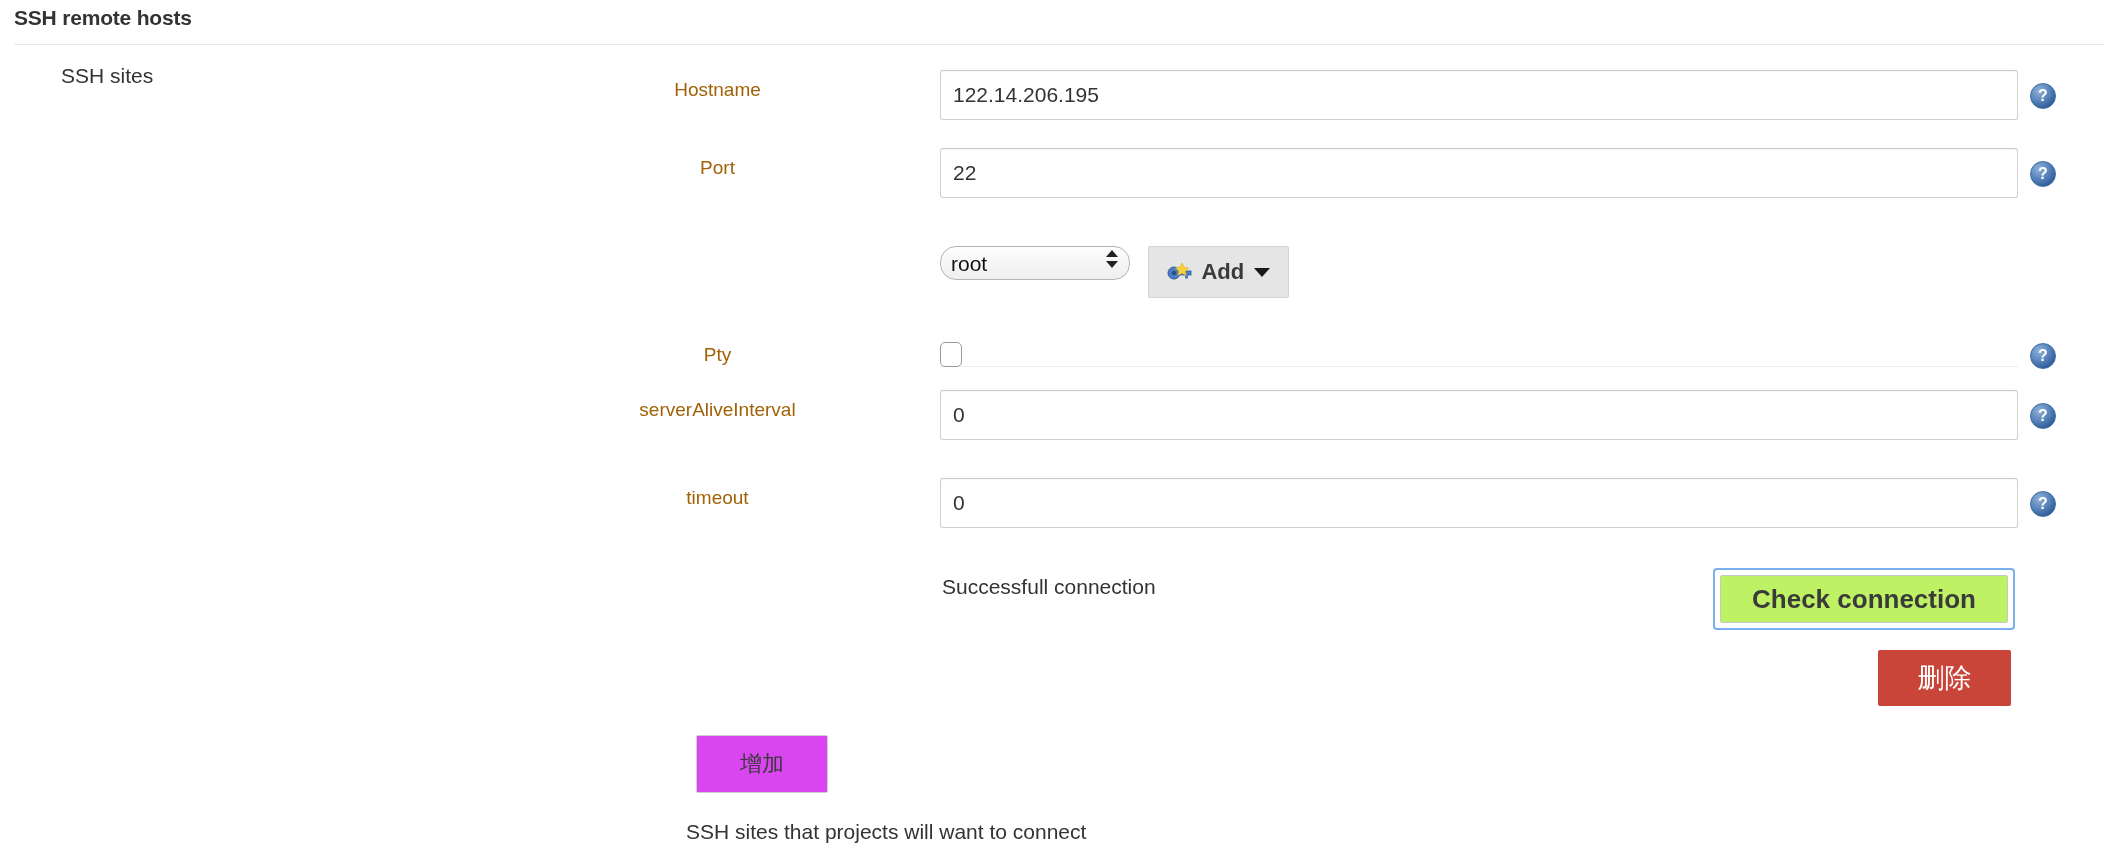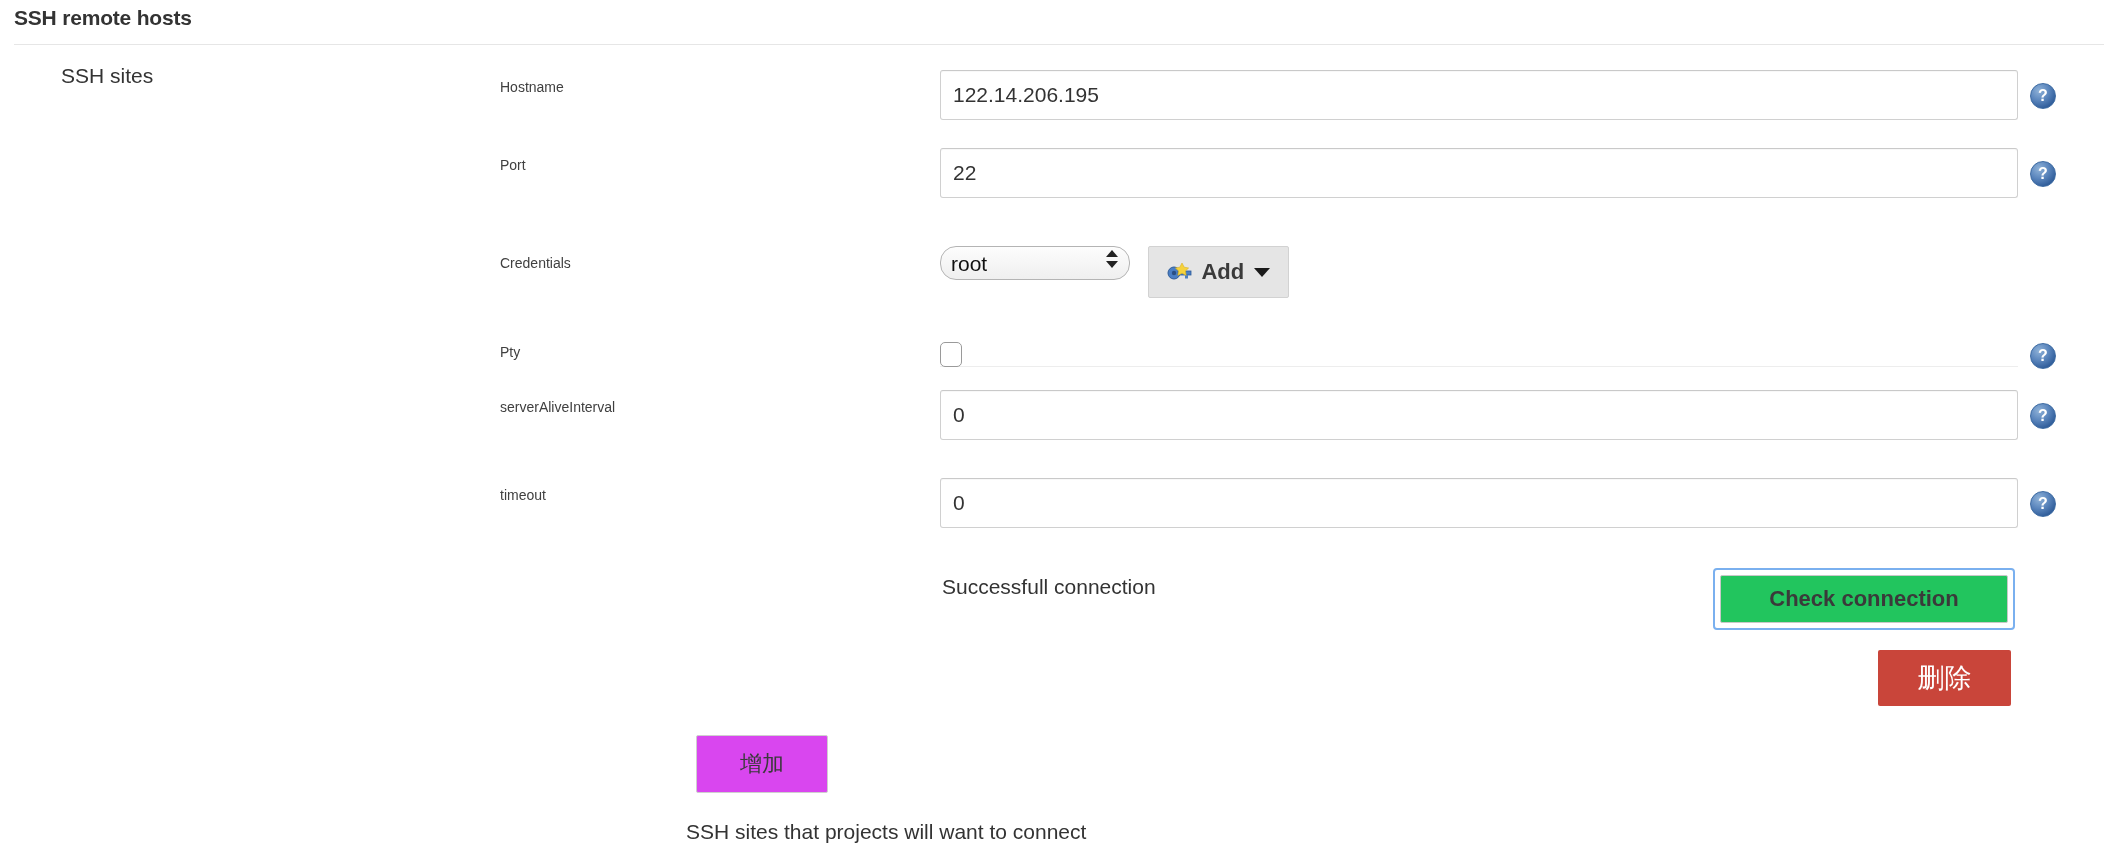--- a/index.html
+++ b/index.html
@@ -61,23 +61,23 @@
   .form-row {
     position: absolute;
     left: 0;
     width: 2118px;
     height: 44px;
   }
   .field-label {
     position: absolute;
     left: 500px;
     width: 435px;
-    text-align: left;
-    font-size: 14px;
-    color: #404040;
+    text-align: center;
+    font-size: 19px;
+    color: #a16207;
     white-space: nowrap;
   }
   .field-control {
     position: absolute;
     left: 940px;
   }
 
   .text-input {
     box-sizing: border-box;
     width: 1078px;
@@ -231,25 +231,25 @@
     top: 568px;
     padding: 5px;
     border: 2px solid #7ab0ef;
     border-radius: 4px;
     background: #ffffff;
   }
   .check-conn-button {
     box-sizing: border-box;
     width: 288px;
     height: 48px;
-    background: #22c55e;
+    background: #bef264;
     border: 1px solid #c8c8c8;
     border-radius: 2px;
     font-family: "Liberation Sans", "DejaVu Sans", sans-serif;
-    font-size: 22px;
+    font-size: 26px;
     font-weight: bold;
     color: #3a3a3a;
     cursor: pointer;
   }
   .delete-button {
     position: absolute;
     left: 1878px;
     top: 650px;
     box-sizing: border-box;
     width: 133px;
@@ -306,21 +306,20 @@
 
 <div class="form-row" style="top:148px;">
   <div class="field-label" style="top:9px;">Port</div>
   <div class="field-control" style="top:0;">
     <input class="text-input" type="text" value="22" style="">
   </div>
   <div class="help-icon" style="top:13px;"></div>
 </div>
 
 <div class="form-row" style="top:246px;">
-  <div class="field-label" style="top:9px;">Credentials</div>
   <div class="field-control" style="top:0;">
     <span class="select-wrap">
       <select class="cred-select">
         <option>root</option>
       </select>
       <span class="select-arrows">
         <span class="up"></span>
         <span class="down"></span>
       </span>
     </span>

